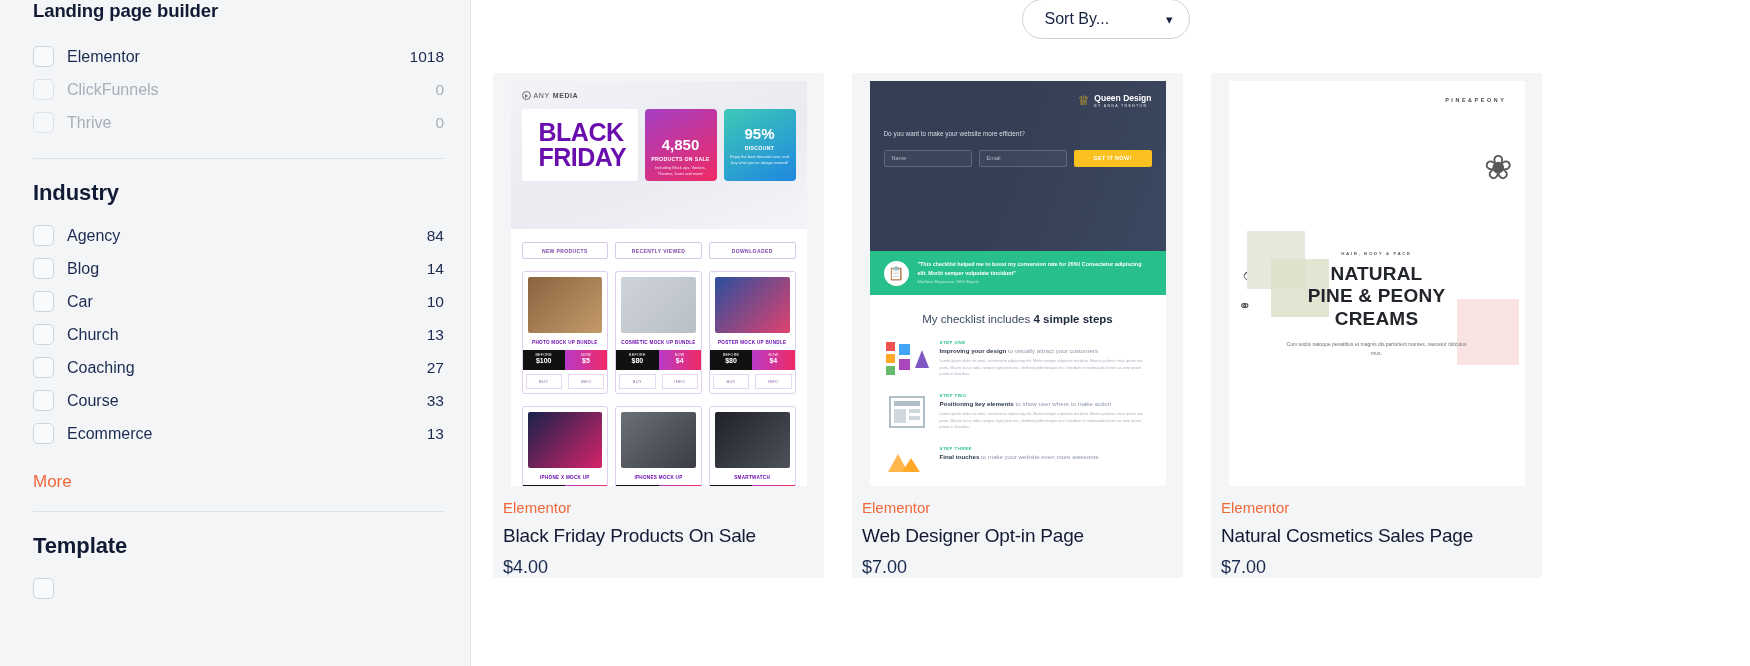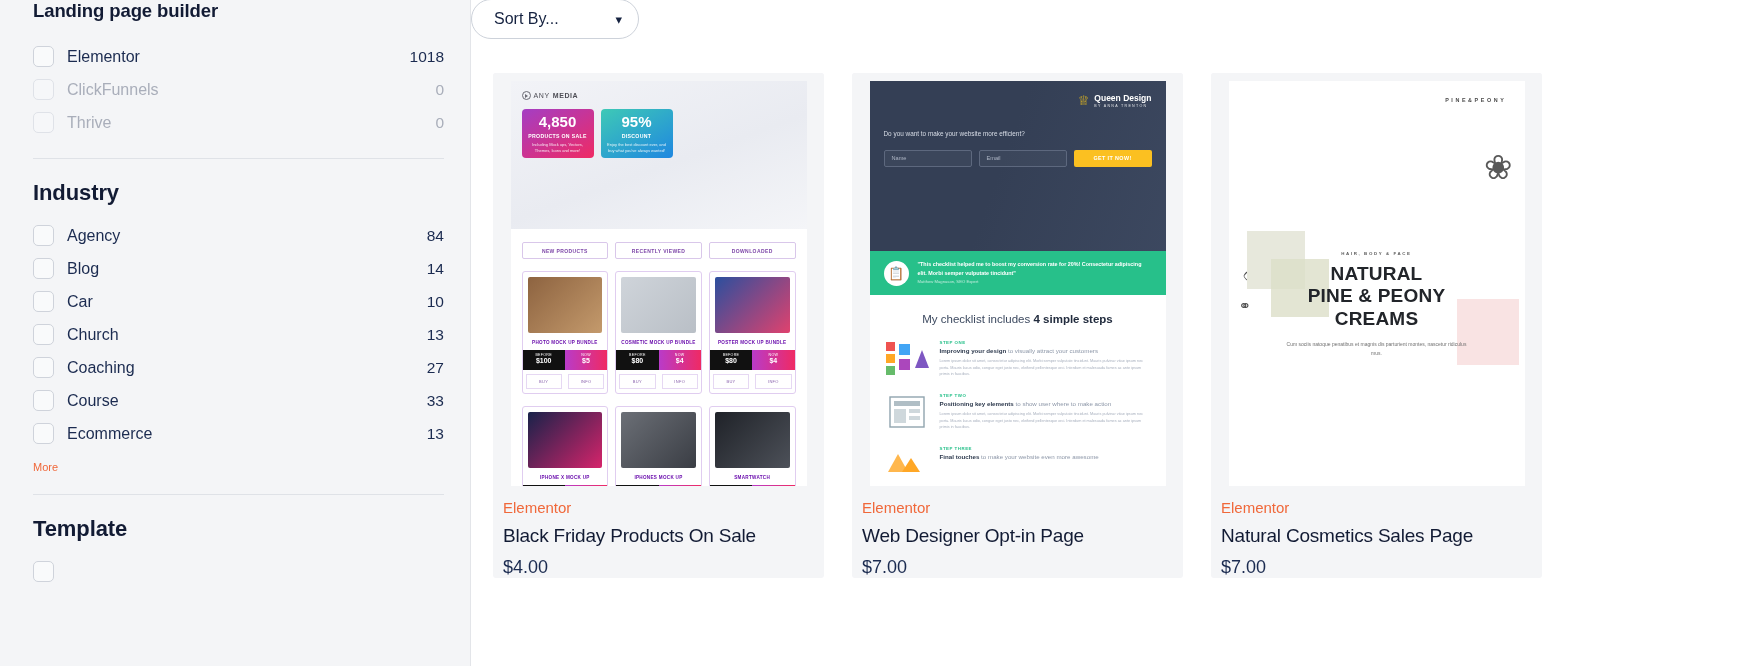--- a/index.html
+++ b/index.html
@@ -40,39 +40,39 @@
     width: 21px; height: 21px; min-width: 21px;
     border: 1px solid #cfd3db; border-radius: 5px;
     background: #f9fafb;
     margin-right: 13px;
   }
   .filter-row.muted .cbox { border-color: #dfe2e8; background: #f6f7f9; }
   .filter-label { flex: 1; white-space: nowrap; }
   .filter-count { font-size: 15.5px; color: #1b2b50; }
   .filter-row.muted .filter-count { color: #a9aeba; }
   .more-link {
-    font-size: 11px; color: #f0683a; margin-top: 11px;
+    font-size: 17px; color: #f0683a; margin-top: 22px;
     display: inline-block; cursor: pointer;
   }
   .divider {
     height: 1px; background: #dfe2e7;
     margin: 19px 0 0 0;
   }
   .sp1 { height: 18px; }
   .sp2 { height: 21px; }
   .sp3 { height: 13px; }
 
   
   .main {
     flex: 1; height: 666px; position: relative;
     background: #ffffff; overflow: hidden;
   }
   .topbar {
     height: 46px; display: flex; align-items: flex-start;
-    justify-content: flex-start; padding-right: 10px;
+    justify-content: center; padding-right: 10px;
   }
   .sortby {
     width: 168px; height: 40px;
     border: 1px solid #cdd2da; border-radius: 22px;
     background: #ffffff;
     display: flex; align-items: center; justify-content: space-between;
     padding: 0 16px 0 22px;
     font-size: 16px; color: #152240;
     cursor: pointer;
     margin-top: -1px;
@@ -338,20 +338,24 @@
         <div class="thumb">
           <div class="thumb-inner">
 
             <div class="m1-top">
               <div class="m1-logo">
                 <span class="pl"></span>
                 <span>ANY</span>
                   <b>MEDIA</b>
               </div>
               <div class="m1-row">
+                <div class="m1-bf">
+                  <span>BLACK</span>
+                  <span>FRIDAY</span>
+                </div>
                 <div class="m1-stat pink">
                   <div class="num">4,850</div>
                   <div class="lab">PRODUCTS ON SALE</div>
                   <div class="sub">Including Mock ups, Vectors, Themes, Icons and more!</div>
                 </div>
                 <div class="m1-stat teal">
                   <div class="num">95%</div>
                   <div class="lab">DISCOUNT</div>
                   <div class="sub">Enjoy the best discount ever, and buy what you've always wanted!</div>
                 </div>

